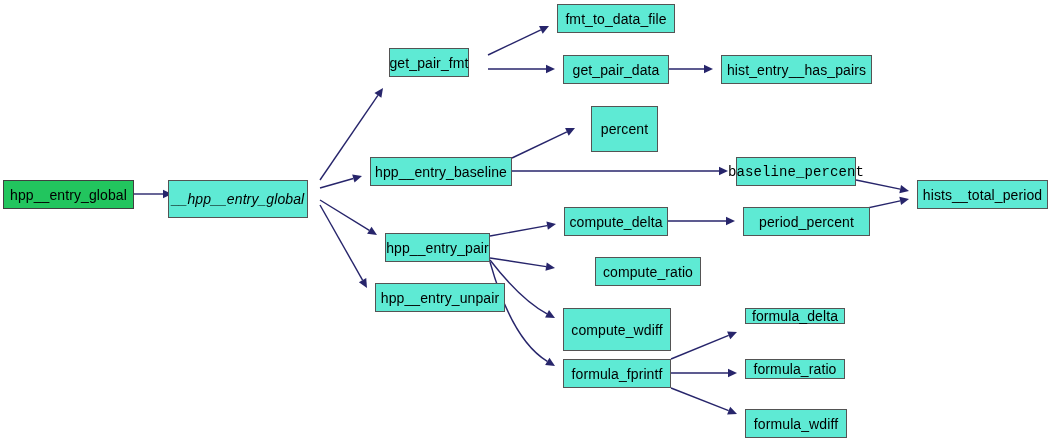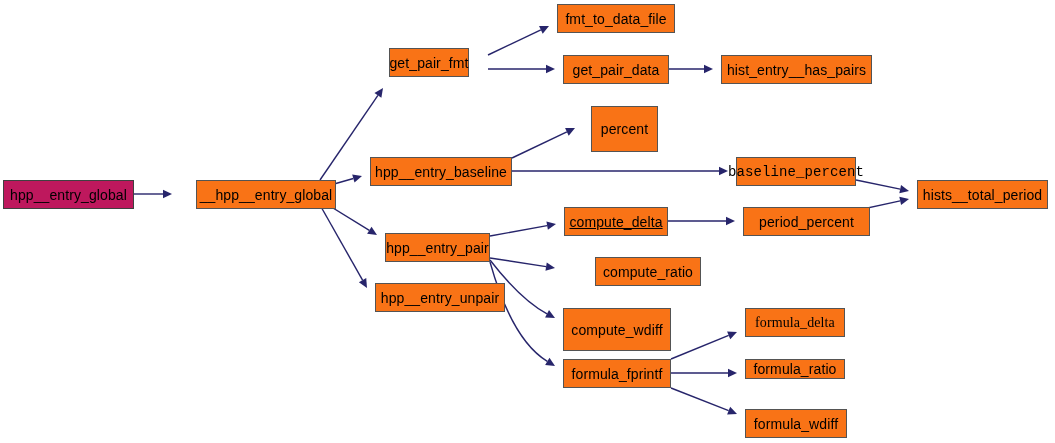--- a/index.html
+++ b/index.html
@@ -20,32 +20,32 @@
     left: 0;
     top: 0;
     width: 1055px;
     height: 443px;
     pointer-events: none;
   }
   .node {
     position: absolute;
     box-sizing: border-box;
     border: 1px solid #545454;
-    background: #f97316;
+    background: #5eead4;
     color: #000000;
     font-size: 14px;
     line-height: 1;
     display: flex;
     align-items: center;
     justify-content: center;
     white-space: nowrap;
     letter-spacing: 0.1px;
   }
   .node.highlight {
-    background: #be185d;
+    background: #22c55e;
     border-color: #404040;
   }
   .node-label {
     display: block;
   }
 </style>
 </head>
 <body>
 
 <div id="callgraph">
@@ -88,21 +88,21 @@
       <polygon points="737,332 730.2603353461751,339.29499282754836 727.0798194421228,331.5203983954207" fill="#27256b"></polygon>
       <path d="M 671 373 L 728 373" fill="none" stroke="#27256b" stroke-width="1.4"></path>
       <polygon points="737,373 728,377.2 728,368.8" fill="#27256b"></polygon>
       <path d="M 671 388 L 728.6263244646461 410.70127933455757" fill="none" stroke="#27256b" stroke-width="1.4"></path>
       <polygon points="737,414 727.0869214874397,414.60899458438934 730.1657274418526,406.7935640847258" fill="#27256b"></polygon>
     </svg>
   <div id="node-layer">
       <div class="node highlight" style="left: 3px; top: 180px; width: 131px; height: 29px;">
         <span class="node-label">hpp__entry_global</span>
       </div>
-      <div class="node" style="left: 196px; top: 180px; width: 140px; height: 29px;">
+      <div class="node" style="left: 168px; top: 180px; width: 140px; height: 38px; font-style: italic;">
         <span class="node-label">__hpp__entry_global</span>
       </div>
       <div class="node" style="left: 389px; top: 48px; width: 80px; height: 29px;">
         <span class="node-label">get_pair_fmt</span>
       </div>
       <div class="node" style="left: 557px; top: 4px; width: 118px; height: 29px;">
         <span class="node-label">fmt_to_data_file</span>
       </div>
       <div class="node" style="left: 563px; top: 55px; width: 106px; height: 29px;">
         <span class="node-label">get_pair_data</span>
@@ -118,39 +118,39 @@
       </div>
       <div class="node" style="left: 736px; top: 157px; width: 120px; height: 29px; font-family: Liberation Mono, monospace;">
         <span class="node-label">baseline_percent</span>
       </div>
       <div class="node" style="left: 917px; top: 180px; width: 131px; height: 29px;">
         <span class="node-label">hists__total_period</span>
       </div>
       <div class="node" style="left: 385px; top: 233px; width: 105px; height: 29px;">
         <span class="node-label">hpp__entry_pair</span>
       </div>
-      <div class="node" style="left: 564px; top: 207px; width: 104px; height: 29px; text-decoration: underline;">
+      <div class="node" style="left: 564px; top: 207px; width: 104px; height: 29px;">
         <span class="node-label">compute_delta</span>
       </div>
       <div class="node" style="left: 743px; top: 207px; width: 127px; height: 29px;">
         <span class="node-label">period_percent</span>
       </div>
       <div class="node" style="left: 563px; top: 257px; width: 106px; height: 29px; margin-left: 32px;">
         <span class="node-label">compute_ratio</span>
       </div>
       <div class="node" style="left: 375px; top: 283px; width: 130px; height: 29px;">
         <span class="node-label">hpp__entry_unpair</span>
       </div>
       <div class="node" style="left: 563px; top: 308px; width: 108px; height: 43px;">
         <span class="node-label">compute_wdiff</span>
       </div>
       <div class="node" style="left: 563px; top: 359px; width: 108px; height: 29px;">
         <span class="node-label">formula_fprintf</span>
       </div>
-      <div class="node" style="left: 745px; top: 308px; width: 100px; height: 29px; font-family: Liberation Serif, serif;">
+      <div class="node" style="left: 745px; top: 308px; width: 100px; height: 16px;">
         <span class="node-label">formula_delta</span>
       </div>
       <div class="node" style="left: 745px; top: 359px; width: 100px; height: 20px;">
         <span class="node-label">formula_ratio</span>
       </div>
       <div class="node" style="left: 745px; top: 409px; width: 102px; height: 29px;">
         <span class="node-label">formula_wdiff</span>
       </div>
     </div>
 </div>

